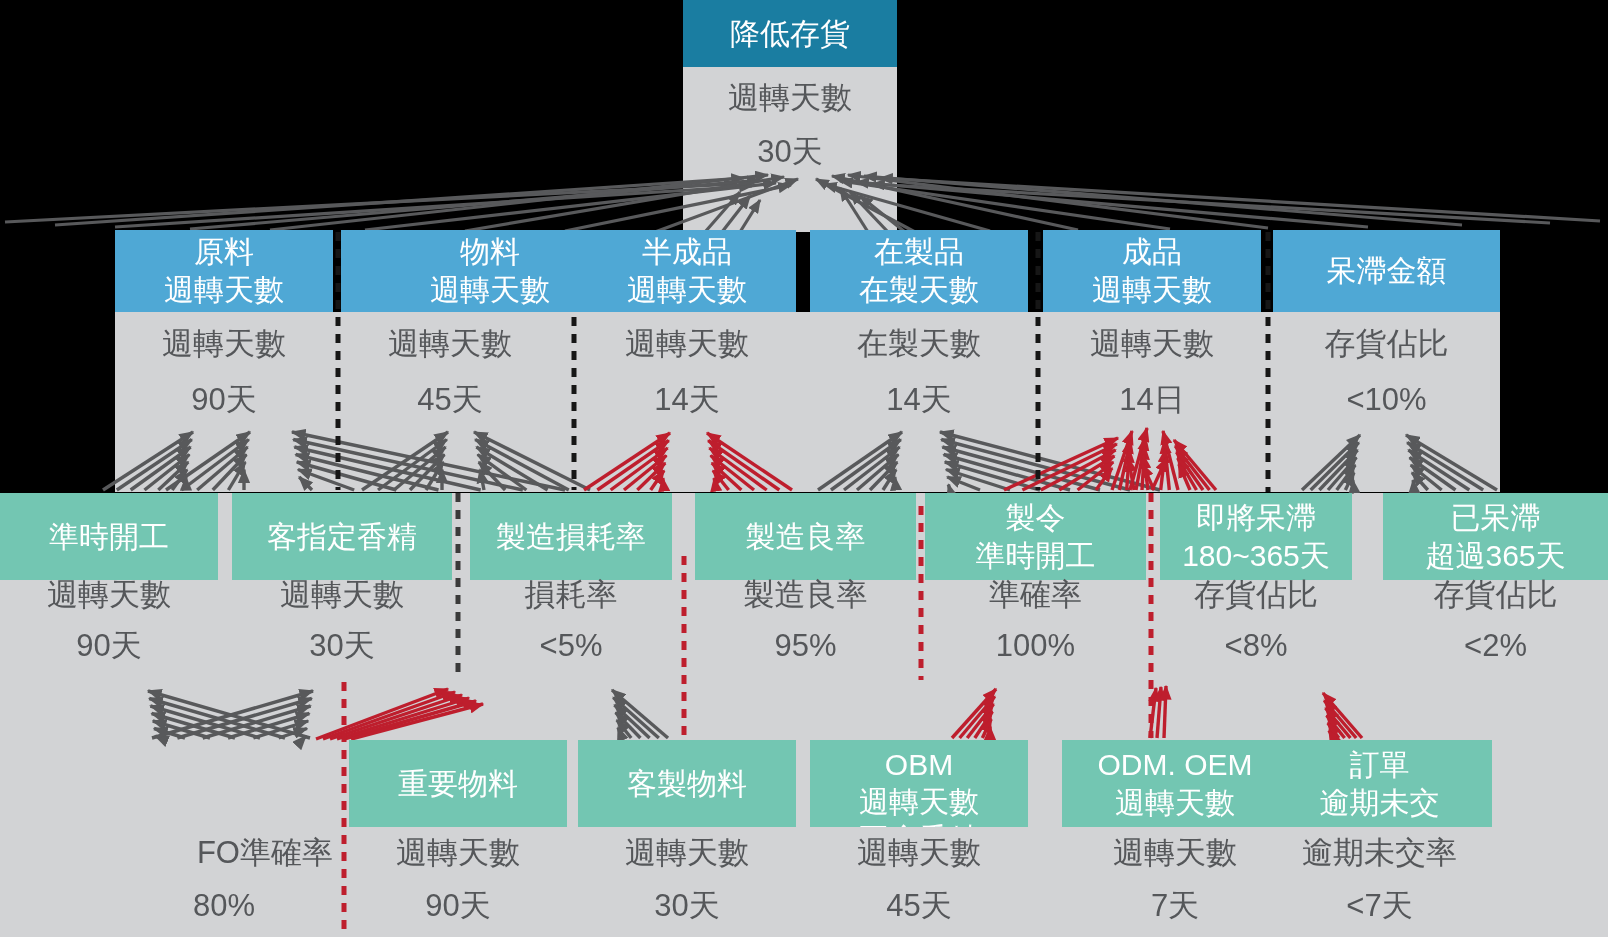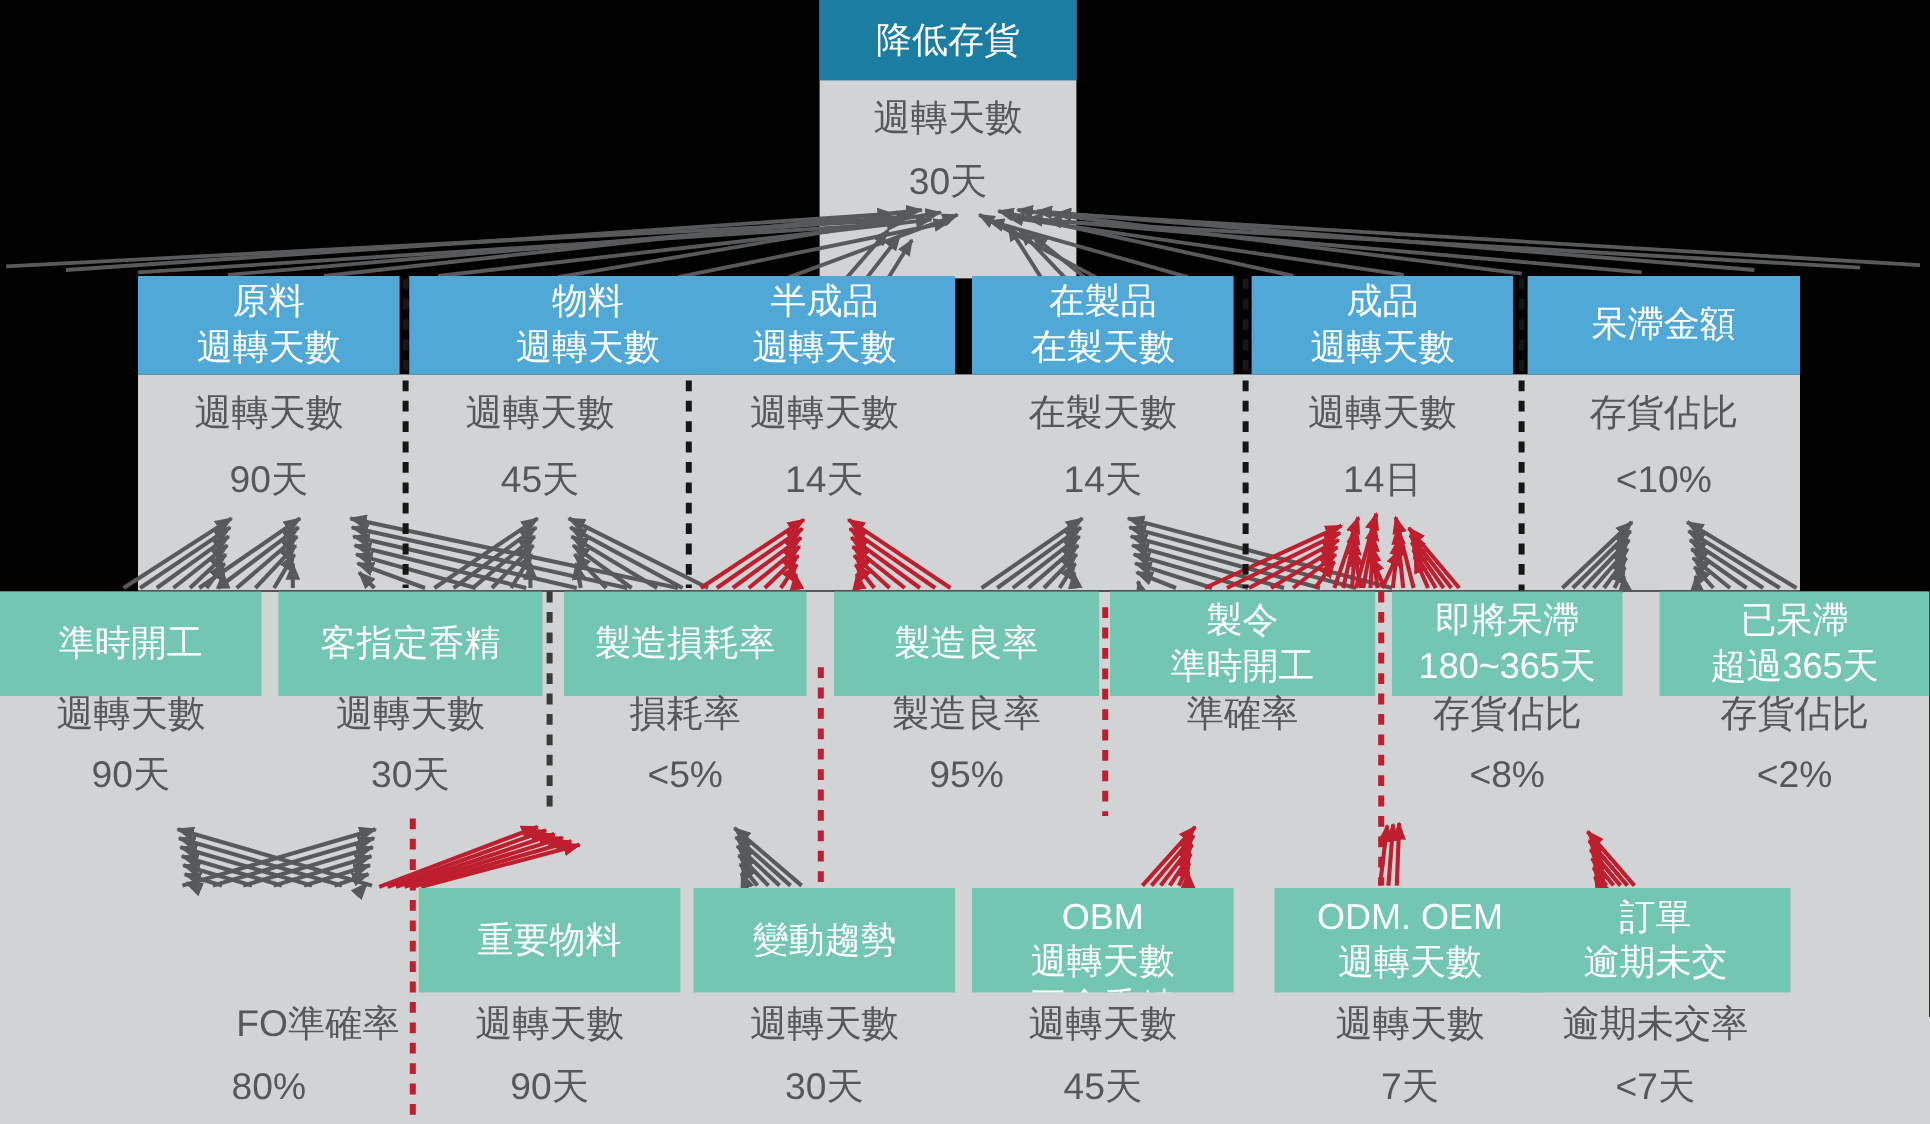--- a/index.html
+++ b/index.html
@@ -280,20 +280,21 @@
       </div>
       <div class="box" style="left: 695px; top: 493px; width: 221px; height: 189px;">
         <div class="head teal" style="height: 87px;"><span>製造良率</span></div>
         <div class="metric" style="top: 84px;">製造良率</div>
         <div class="value" style="top: 135px;">95%</div>
       </div>
       <div class="box" style="left: 925px; top: 493px; width: 221px; height: 189px;">
         <div class="head teal" style="height: 87px;"><span>製令
 準時開工</span></div>
         <div class="metric" style="top: 84px;">準確率</div>
+        <div class="value" style="top: 135px;">100%</div>
       </div>
       <div class="box" style="left: 1160px; top: 493px; width: 192px; height: 189px;">
         <div class="head teal" style="height: 87px;"><span>即將呆滯
 180~365天</span></div>
         <div class="metric" style="top: 84px;">存貨佔比</div>
         <div class="value" style="top: 135px;">&lt;8%</div>
       </div>
       <div class="box" style="left: 1383px; top: 493px; width: 225px; height: 189px;">
         <div class="head teal" style="height: 87px;"><span>已呆滯
 超過365天</span></div>
@@ -303,21 +304,21 @@
       <div class="box" style="left: 115px; top: 740px; width: 218px; height: 197px;">
         <div class="metric" style="top: 95px; text-align: right;">FO準確率</div>
         <div class="value" style="top: 148px;">80%</div>
       </div>
       <div class="box" style="left: 349px; top: 740px; width: 218px; height: 197px;">
         <div class="head teal" style="height: 87px;"><span>重要物料</span></div>
         <div class="metric" style="top: 95px;">週轉天數</div>
         <div class="value" style="top: 148px;">90天</div>
       </div>
       <div class="box" style="left: 578px; top: 740px; width: 218px; height: 197px;">
-        <div class="head teal" style="height: 87px;"><span>變動趨勢</span></div>
+        <div class="head teal" style="height: 87px;"><span>客製物料</span></div>
         <div class="metric" style="top: 95px;">週轉天數</div>
         <div class="value" style="top: 148px;">30天</div>
       </div>
       <div class="box" style="left: 810px; top: 740px; width: 218px; height: 197px;">
         <div class="head teal clip" style="height: 87px;"><span>OBM
 週轉天數
 不含香精</span></div>
         <div class="metric" style="top: 95px;">週轉天數</div>
         <div class="value" style="top: 148px;">45天</div>
       </div>

